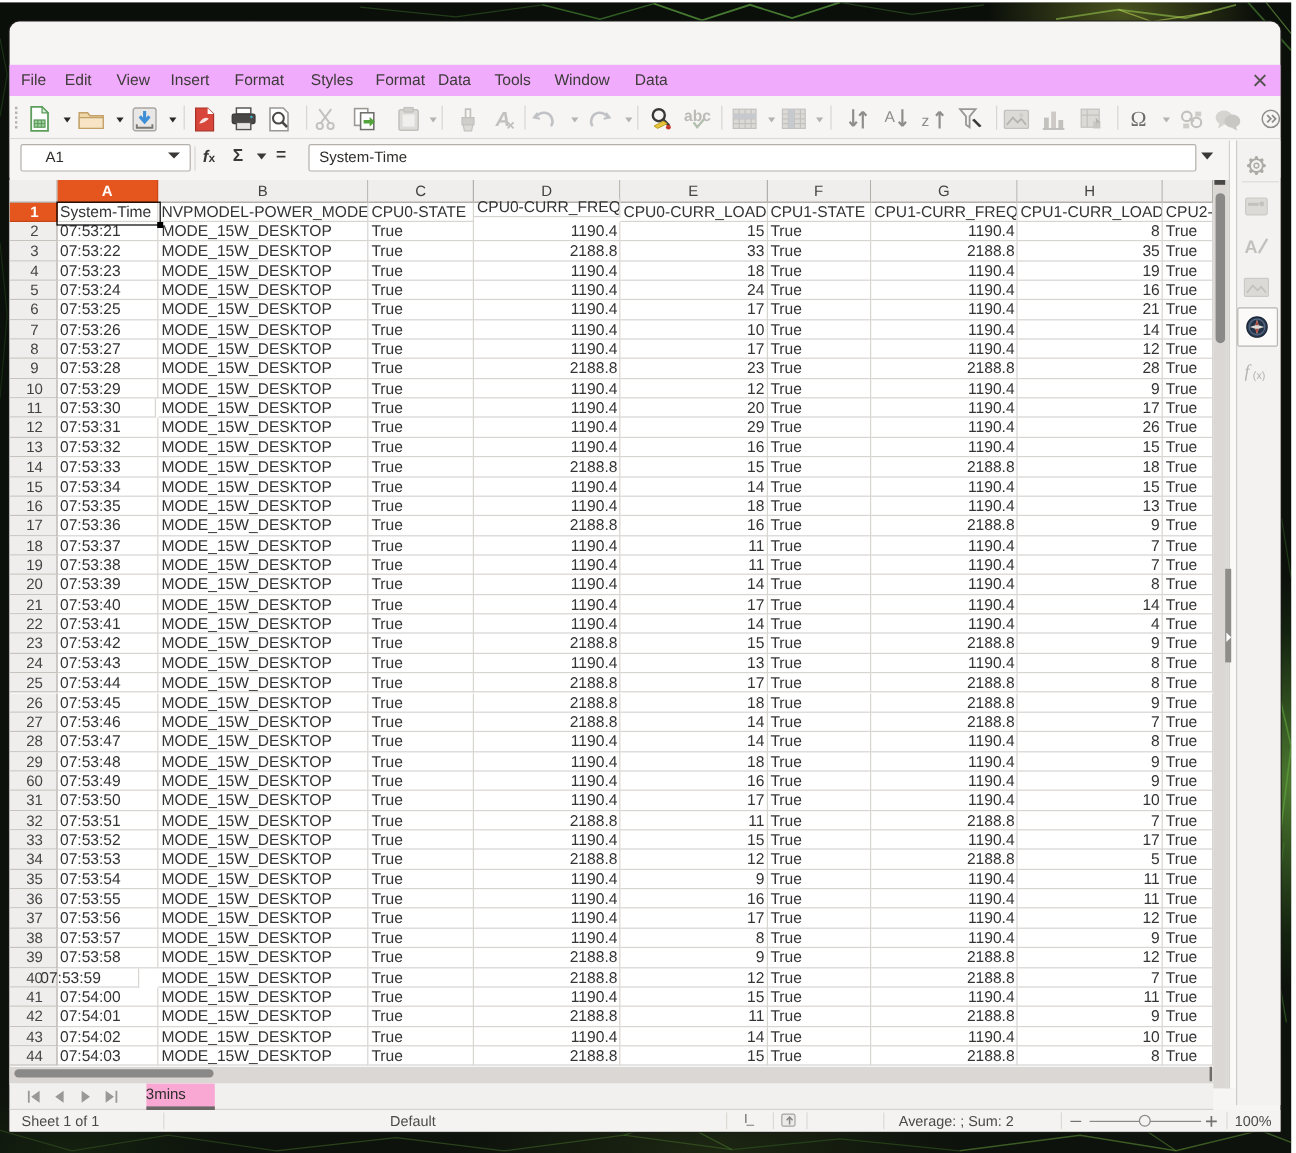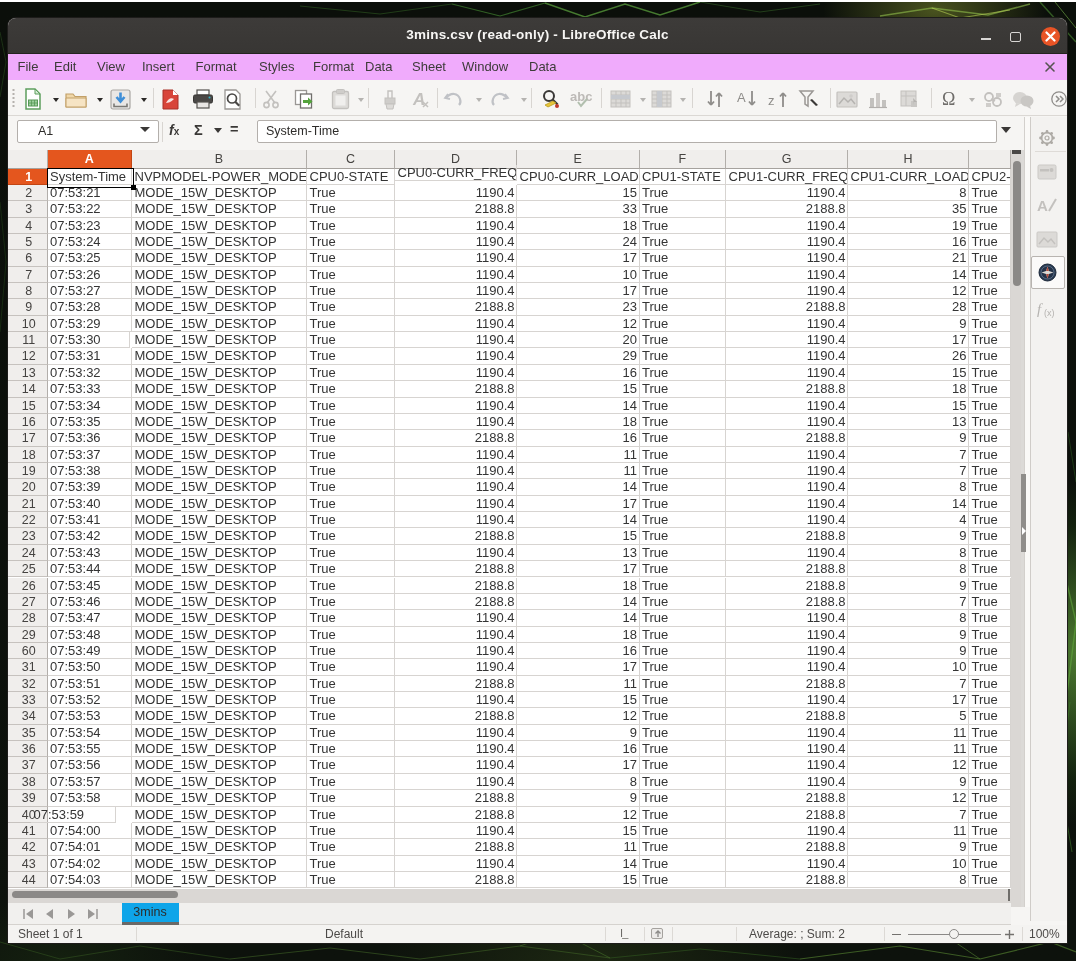--- a/index.html
+++ b/index.html
@@ -20,21 +20,21 @@
 .tsep{position:absolute;top:8px;height:20px;width:1px;background:#d8d5d1}
 .tri{width:0;height:0}
 #grid{position:absolute;left:0;top:131.5px;width:1003px;height:754px;background:#fff;overflow:hidden}
 .chead{position:absolute;background:#f0eeec;border-right:1px solid #b2aeaa;border-bottom:1px solid #a6a29e;color:#454341;font-size:12.5px;text-align:center;line-height:18px}
 .sel{background:#e4561e !important;color:#fff !important;font-weight:bold;border-color:#c24513 !important}
 .rhead{position:absolute;background:#f0eeec;border-right:1px solid #b2aeaa;border-bottom:1px solid #c6c2be;color:#454341;font-size:12.5px;text-align:center;text-indent:3px}
 .cell{position:absolute;border-right:1px solid #d7d4d1;border-bottom:1px solid #d7d4d1;font-size:13px;color:#343434;white-space:nowrap;overflow:hidden}
 .cl{padding-left:2.5px;text-align:left}
 .cr{padding-right:1.5px;text-align:right}
 #tabbar{position:absolute;left:0;top:884.5px;width:1002.5px;height:22px;background:#f1f0ee;border-bottom:1px solid #d5d2ce}
-#sheettab{position:absolute;left:113.5px;top:0;width:57px;height:22px;background:#0ea5e9;text-align:center;font-size:12.5px;color:#2e2c2a;line-height:19px;border-bottom:3px solid #6b6967}
+#sheettab{position:absolute;left:113.5px;top:0;width:57px;height:22px;background:#f9a8d4;text-align:left;font-size:12.5px;color:#2e2c2a;line-height:19px;border-bottom:3px solid #6b6967}
 #statusbar{position:absolute;left:0;top:906.5px;width:1059px;height:18.5px;background:#f4f3f1;font-size:12px;color:#4c4a48}
 .ssep{position:absolute;top:2px;height:14px;width:1px;background:#dcd9d5}
 #sidebar{position:absolute;left:1021.5px;top:99px;width:37.5px;height:804px;background:#f3f2f0;border-left:1px solid #cfccc8}
 svg.abs{display:block}
 </style></head><body>
 <div id="desk"><svg width="1076" height="959" viewBox="0 0 1076 959">
 <path d="M300,4 L380,12 L452,2" stroke="#2e5a22" stroke-width="1" fill="none" opacity="0.6"></path>
 <path d="M452,2 L500,14 L545,1" stroke="#4a9436" stroke-width="1.2" fill="none" opacity="0.6"></path>
 <path d="M545,1 L585,15 L625,2 L660,13 L700,0" stroke="#6cbf48" stroke-width="1.5" fill="none" opacity="0.6"></path>
 <path d="M700,0 L760,10 L820,2" stroke="#335f26" stroke-width="1" fill="none" opacity="0.6"></path>
@@ -48,39 +48,30 @@
 <path d="M1062,560 L1076,620 L1066,700" stroke="#63a83e" stroke-width="1.4" fill="none" opacity="0.6"></path>
 <path d="M1070,700 L1060,780 L1072,850" stroke="#3f7a2c" stroke-width="1" fill="none" opacity="0.6"></path>
 <path d="M0,940 L60,957 L140,944 L230,957" stroke="#32521f" stroke-width="1" fill="none" opacity="0.6"></path>
 <path d="M230,957 L330,946 L420,957 L520,944 L610,956" stroke="#3f6226" stroke-width="1" fill="none" opacity="0.6"></path>
 <path d="M610,956 L700,947 L800,957" stroke="#31581f" stroke-width="1" fill="none" opacity="0.6"></path>
 <path d="M800,957 L900,944 L980,957 L1050,940 L1076,950" stroke="#5b8c33" stroke-width="1.2" fill="none" opacity="0.6"></path>
 <path d="M520,944 L560,930 L610,956" stroke="#44702a" stroke-width="1" fill="none" opacity="0.6"></path>
 <path d="M940,930 L980,957" stroke="#517f30" stroke-width="1" fill="none" opacity="0.6"></path>
 </svg></div>
 <div id="win">
-<div id="titlebar">
-<div id="title">3mins.csv (read-only) - LibreOffice Calc</div>
-<div class="abs" style="left:972.5px;top:20px;width:10px;height:2px;background:#d8d6d4"></div>
-<div class="abs" style="left:1002px;top:13.5px;width:11px;height:10px;border:1.5px solid #d8d6d4;border-radius:2px"></div>
-<div class="abs" style="left:1033px;top:8.5px;width:19px;height:19px;border-radius:50%;background:#e85426"></div>
-<svg class="abs" style="left:1037px;top:12.5px;" width="11" height="11" viewBox="0 0 11 11">
-        <path d="M1.5,1.5 L9.5,9.5 M9.5,1.5 L1.5,9.5" stroke="#fff" stroke-width="2.2" stroke-linecap="round"></path>
-      </svg>
-</div>
 <div id="menubar">
 <span class="mi" style="left:9.5px">File</span>
 <span class="mi" style="left:46px">Edit</span>
 <span class="mi" style="left:89px">View</span>
 <span class="mi" style="left:134px">Insert</span>
 <span class="mi" style="left:187.5px">Format</span>
 <span class="mi" style="left:251px">Styles</span>
 <span class="mi" style="left:305px">Format</span>
 <span class="mi" style="left:357px">Data</span>
-<span class="mi" style="left:404px">Sheet</span>
+<span class="mi" style="left:404px">Tools</span>
 <span class="mi" style="left:454px">Window</span>
 <span class="mi" style="left:521px">Data</span>
 <svg class="abs" style="left:1036px;top:7px;" width="12" height="12" viewBox="0 0 12 12">
         <path d="M2,2 L10,10 M10,2 L2,10" stroke="#555350" stroke-width="1.6" stroke-linecap="round"></path>
       </svg>
 </div>
 <div id="toolbar">
 <svg class="abs" style="left:3.5px;top:7px;" width="3" height="24" viewBox="0 0 3 24">
         <path d="M1.5,2 v20" stroke="#b5b2ae" stroke-width="2" stroke-dasharray="2 2"></path>
       </svg>

